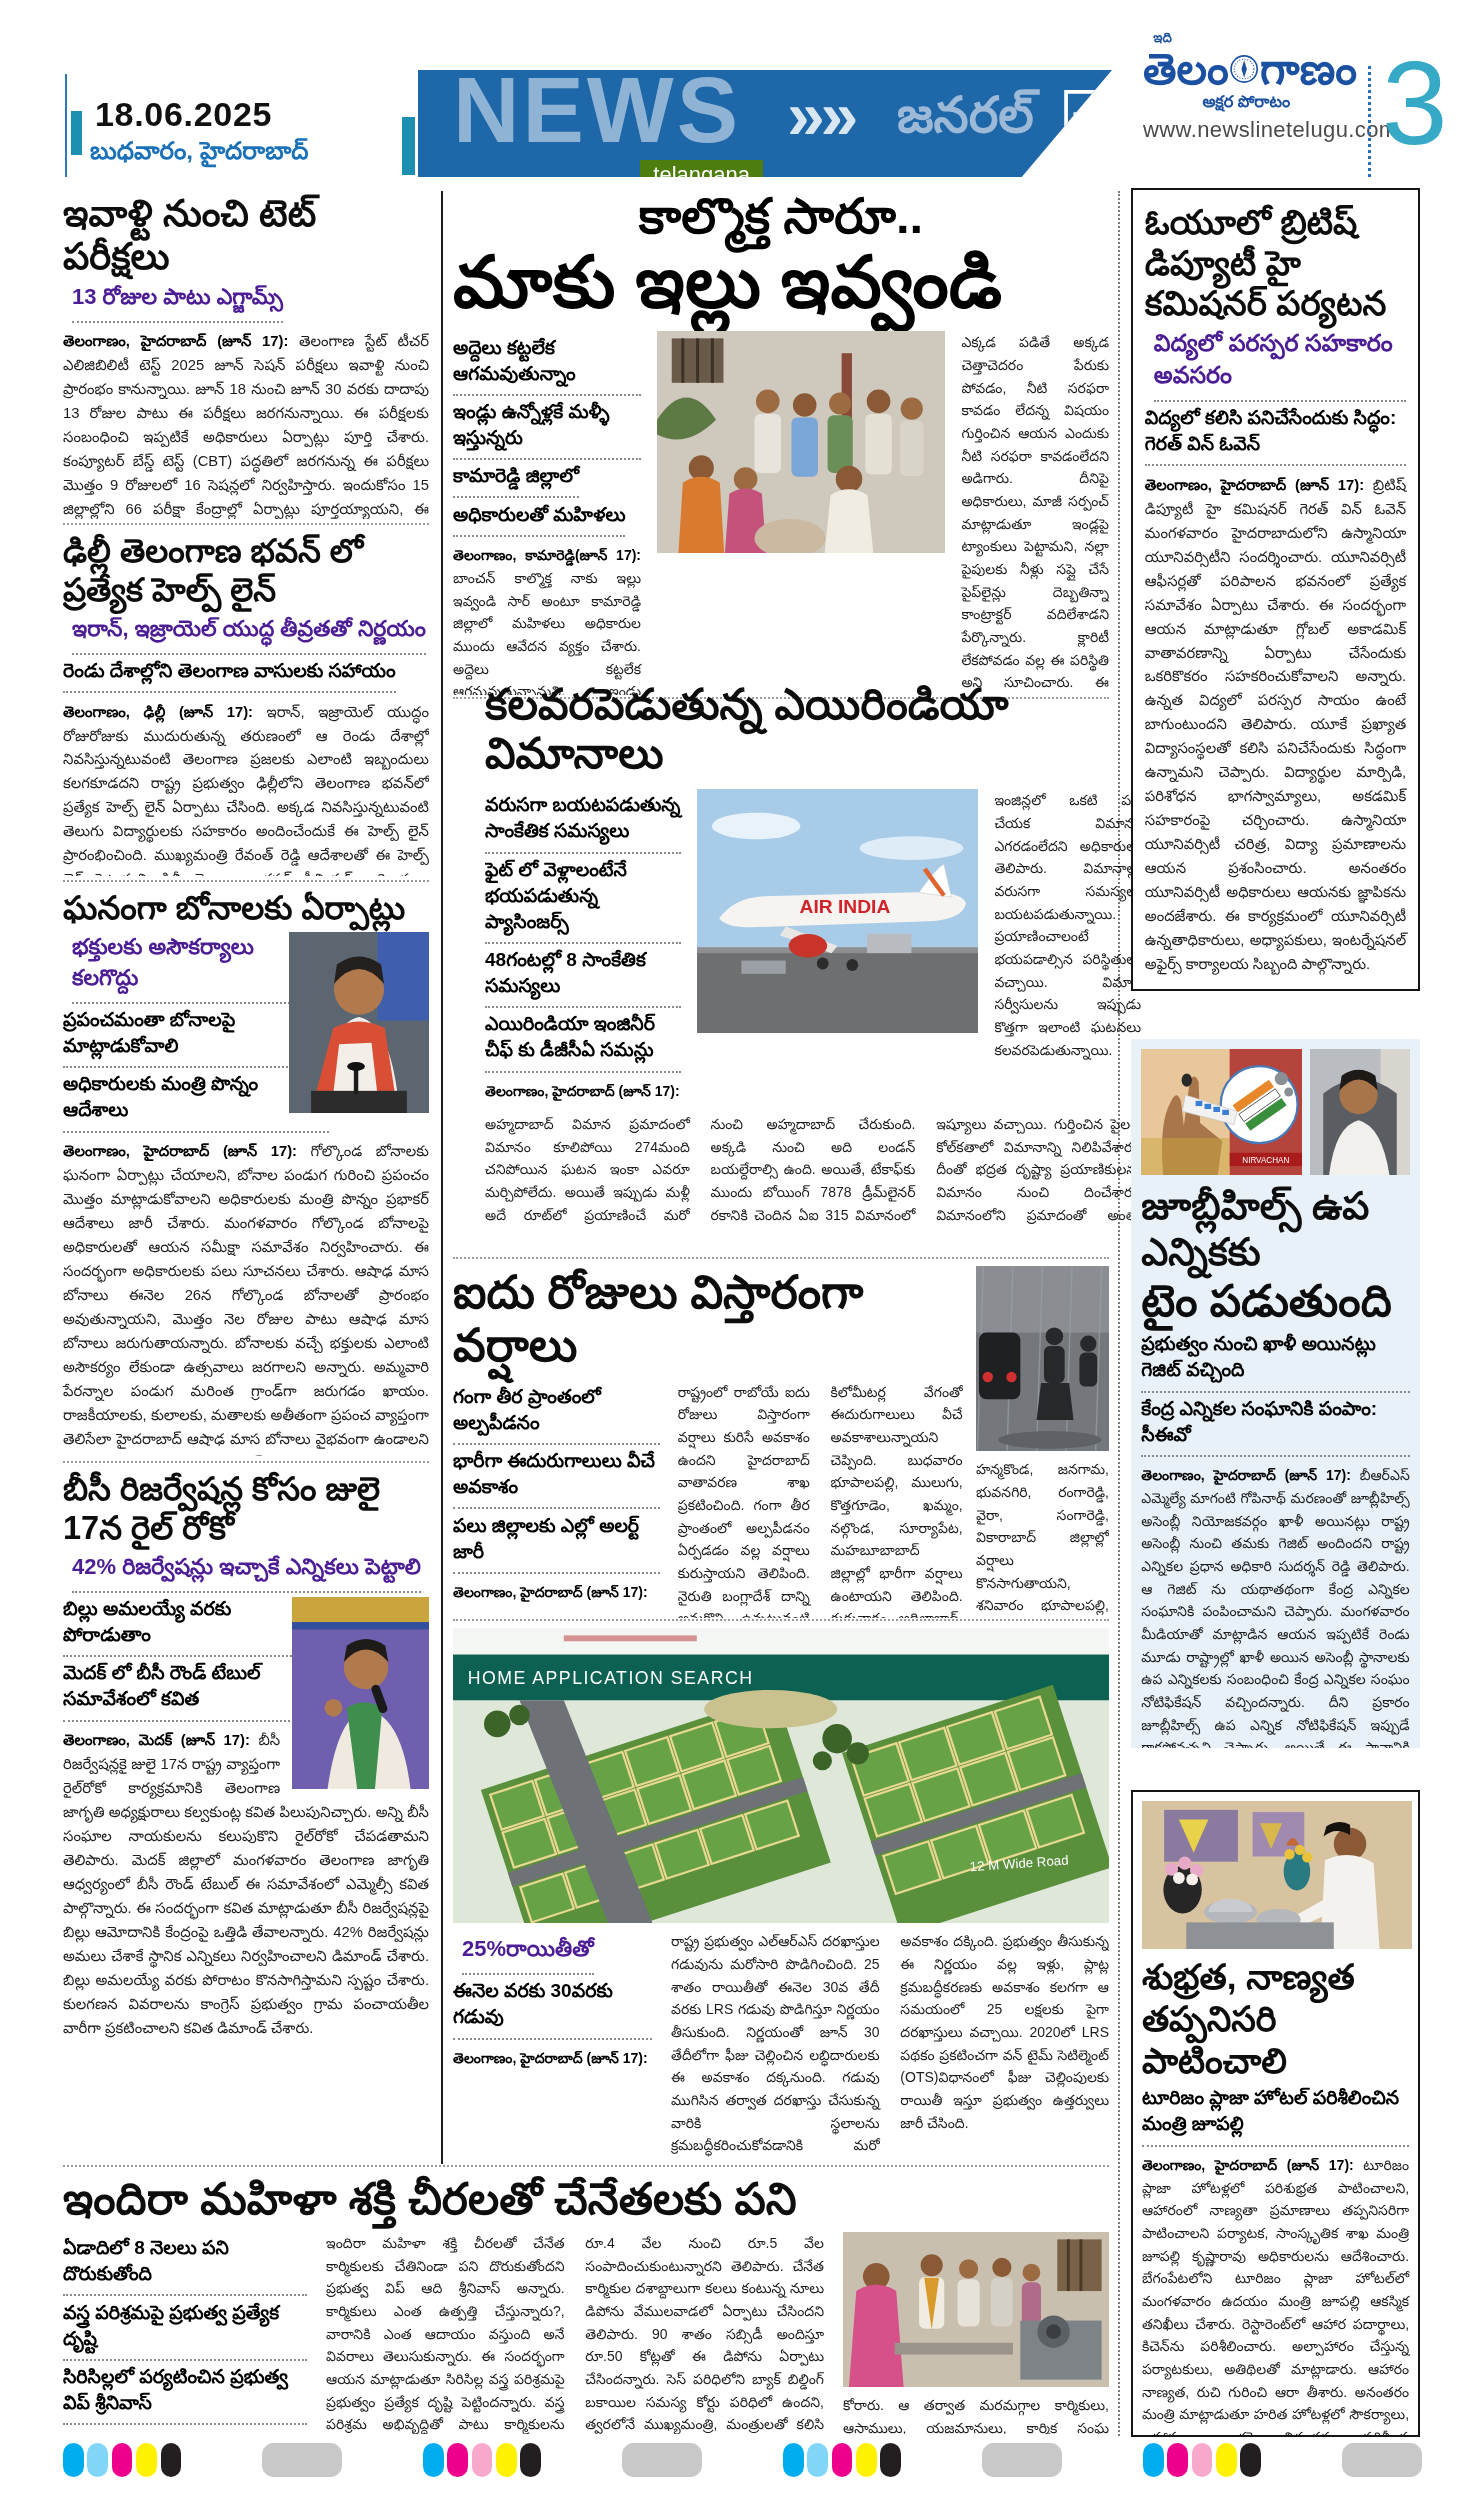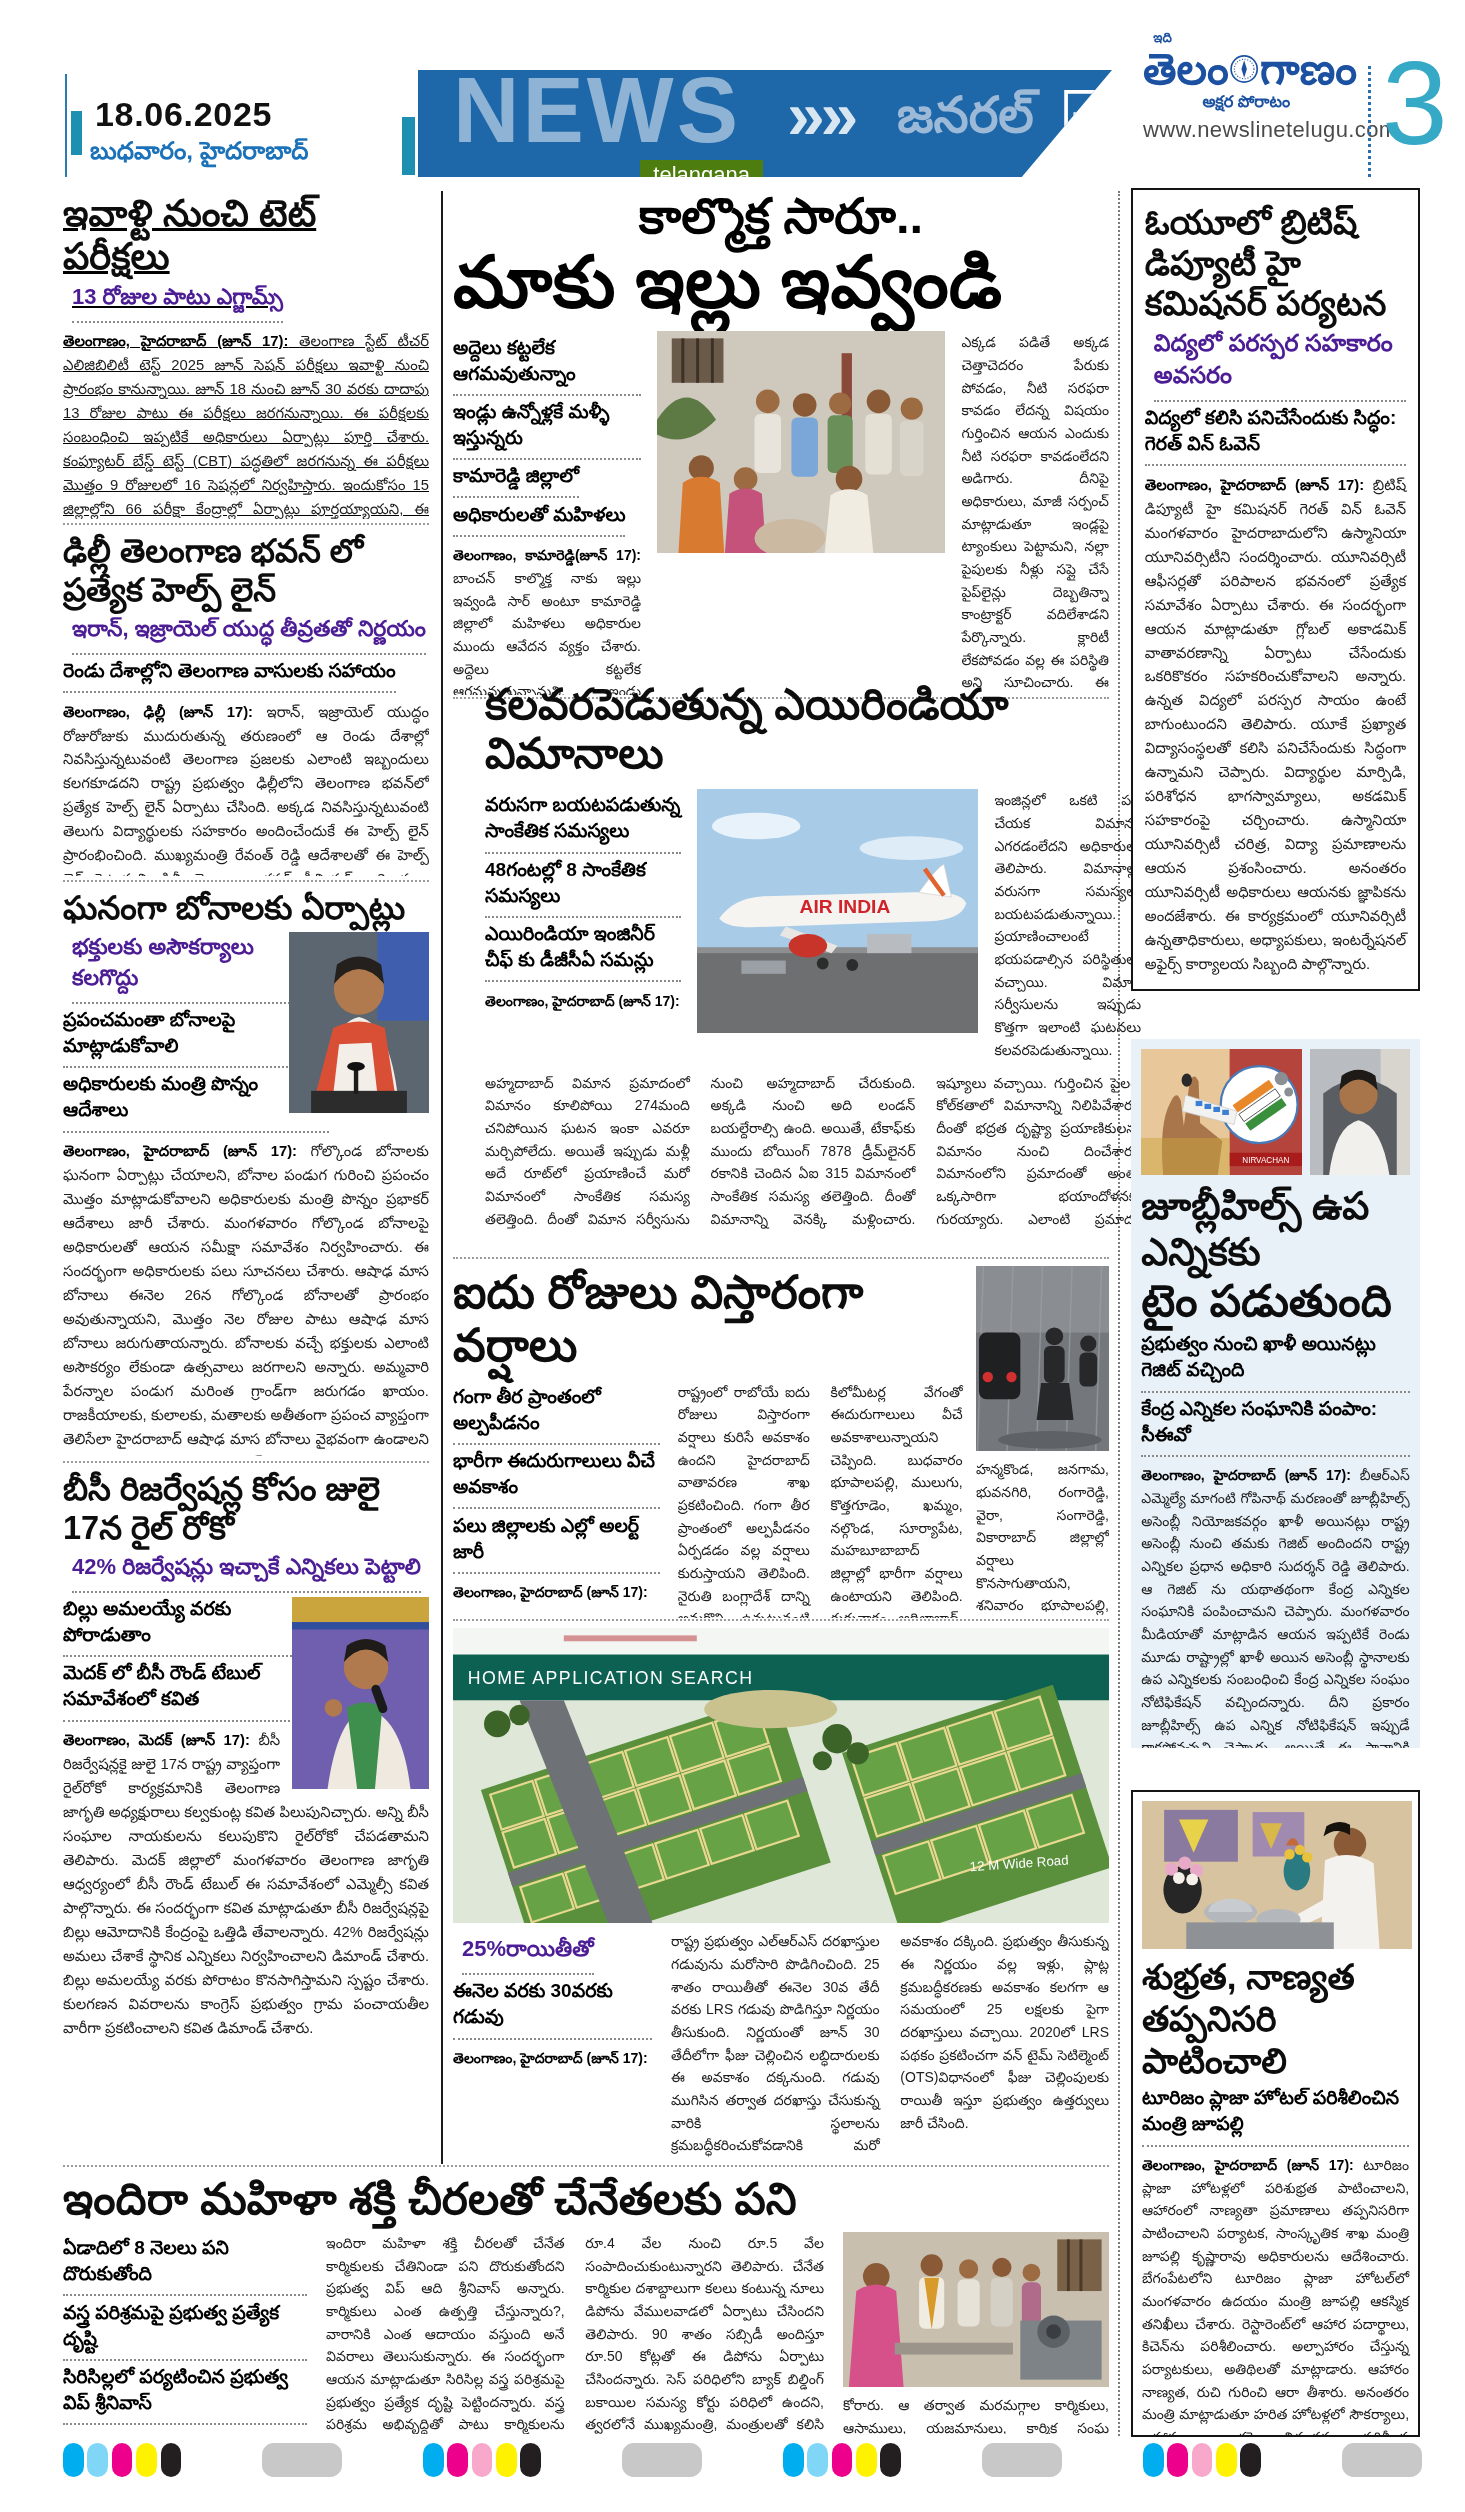--- a/index.html
+++ b/index.html
@@ -100,21 +100,21 @@
       <div class="logo-tag">అక్షర పోరాటం</div>
       <div class="logo-url">www.newslinetelugu.com</div>
     </div>
     <div class="hdr-dotline"></div>
     <div class="page-num">3</div>
   </div>
 
   <div class="vline-solid"></div>
   <div class="vline-dot"></div>
 
-  <div class="art" style="left:63px; top:193px; width:366px; height:326px;text-decoration:underline;">
+  <div class="art" style="left:63px; top:193px; width:366px; height:326px;">
     <div class="head-xl">ఇవాళ్టి నుంచి టెట్ పరీక్షలు</div>
     <div class="sub-lg">13 రోజుల పాటు ఎగ్జామ్స్</div>
     <p class="body"><span class="dateline">తెలంగాణం, హైదరాబాద్ (జూన్ 17):</span>
       <span>తెలంగాణ స్టేట్ టీచర్ ఎలిజిబిలిటీ టెస్ట్ 2025 జూన్ సెషన్ పరీక్షలు ఇవాళ్టి నుంచి ప్రారంభం కానున్నాయి. జూన్ 18 నుంచి జూన్ 30 వరకు దాదాపు 13 రోజుల పాటు ఈ పరీక్షలు జరగనున్నాయి. ఈ పరీక్షలకు సంబంధించి ఇప్పటికే అధికారులు ఏర్పాట్లు పూర్తి చేశారు. కంప్యూటర్ బేస్డ్ టెస్ట్ (CBT) పద్ధతిలో జరగనున్న ఈ పరీక్షలు మొత్తం 9 రోజులలో 16 సెషన్లలో నిర్వహిస్తారు. ఇందుకోసం 15 జిల్లాల్లోని 66 పరీక్షా కేంద్రాల్లో ఏర్పాట్లు పూర్తయ్యాయని, ఈ రోజుకు రెండు షిఫ్ట్‌లలో (ఉదయం 9:00నుంచి 11:30వరకు, మధ్యాహ్నం 2:00 4:30 వరకు) నిర్వహించనున్నట్లు తెలిపారు. టెట్ పేపర్1 (1 నుంచి 5వ తరగతుల ఉపాధ్యాయులకు), పేపర్2 (6 నుంచి 8వ తరగతుల ఉపాధ్యాయులకు) నిర్వహించనున్నారు. వీటికి సంబంధించిన హాల్ టికెట్లు ఇప్పటికే అధికారిక వెబ్‌సైట్ aptonline.in లో అందుబాటులో పెట్టారు. అభ్యర్థులు హాల్ టికెట్, చెల్లుబాటు ఫొటో ఐడీ తప్పనిసరిగా పరీక్ష హాలుకు తీసుకురావాలని అధికారులు సూచించారు. అయితే ఈ టెట్ ఎగ్జామ్స్ ఫలితాలు జూలై మూడవ వారంలో ప్రకటించే అవకాశం ఉంది.</span></p>
   </div>
   <div class="hsep" style="left:63px; top:523px; width:366px;"></div>
 
   <div class="art" style="left:63px; top:532px; width:366px; height:344px;">
     <div class="head-lg">ఢిల్లీ తెలంగాణ భవన్ లో ప్రత్యేక హెల్ప్ లైన్</div>
     <div class="sub-lg">ఇరాన్, ఇజ్రాయెల్ యుద్ధ తీవ్రతతో నిర్ణయం</div>
@@ -211,20 +211,21 @@
     </div>
 
   </div>
   <div class="hsep" style="left:453px; top:697px; width:656px;"></div>
 
   <div class="art" style="left:453px; top:680px; width:656px; height:549px;margin-left:32px;">
     <div class="head-xl" style="font-size:43px;">కలవరపెడుతున్న ఎయిరిండియా విమానాలు</div>
     <div class="grid3" style="grid-template-columns:196px 281px 1fr;">
       <div>
         <div class="sub-sm">వరుసగా బయటపడుతున్న సాంకేతిక సమస్యలు</div>
+        <div class="sub-sm">ఫైట్ లో వెళ్లాలంటేనే భయపడుతున్న ప్యాసింజర్స్</div>
         <div class="sub-sm">48గంటల్లో 8 సాంకేతిక సమస్యలు</div>
         <div class="sub-sm">ఎయిరిండియా ఇంజినీర్ చీఫ్ కు డీజీసీఏ సమన్లు</div>
         <p class="body" style="font-size:14px;"><span class="dateline">తెలంగాణం, హైదరాబాద్ (జూన్ 17):</span></p>
       </div>
       <svg class="photo" width="281" height="244" viewBox="0 0 380 330" preserveAspectRatio="none">
         <rect width="380" height="220" fill="#a8cbe8"></rect>
         <ellipse cx="80" cy="50" rx="60" ry="18" fill="#e8f2fa"></ellipse>
         <ellipse cx="290" cy="80" rx="70" ry="16" fill="#ddecf7"></ellipse>
         <rect y="220" width="380" height="110" fill="#6d6f71"></rect>
         <rect y="214" width="380" height="8" fill="#8d8f91"></rect>

